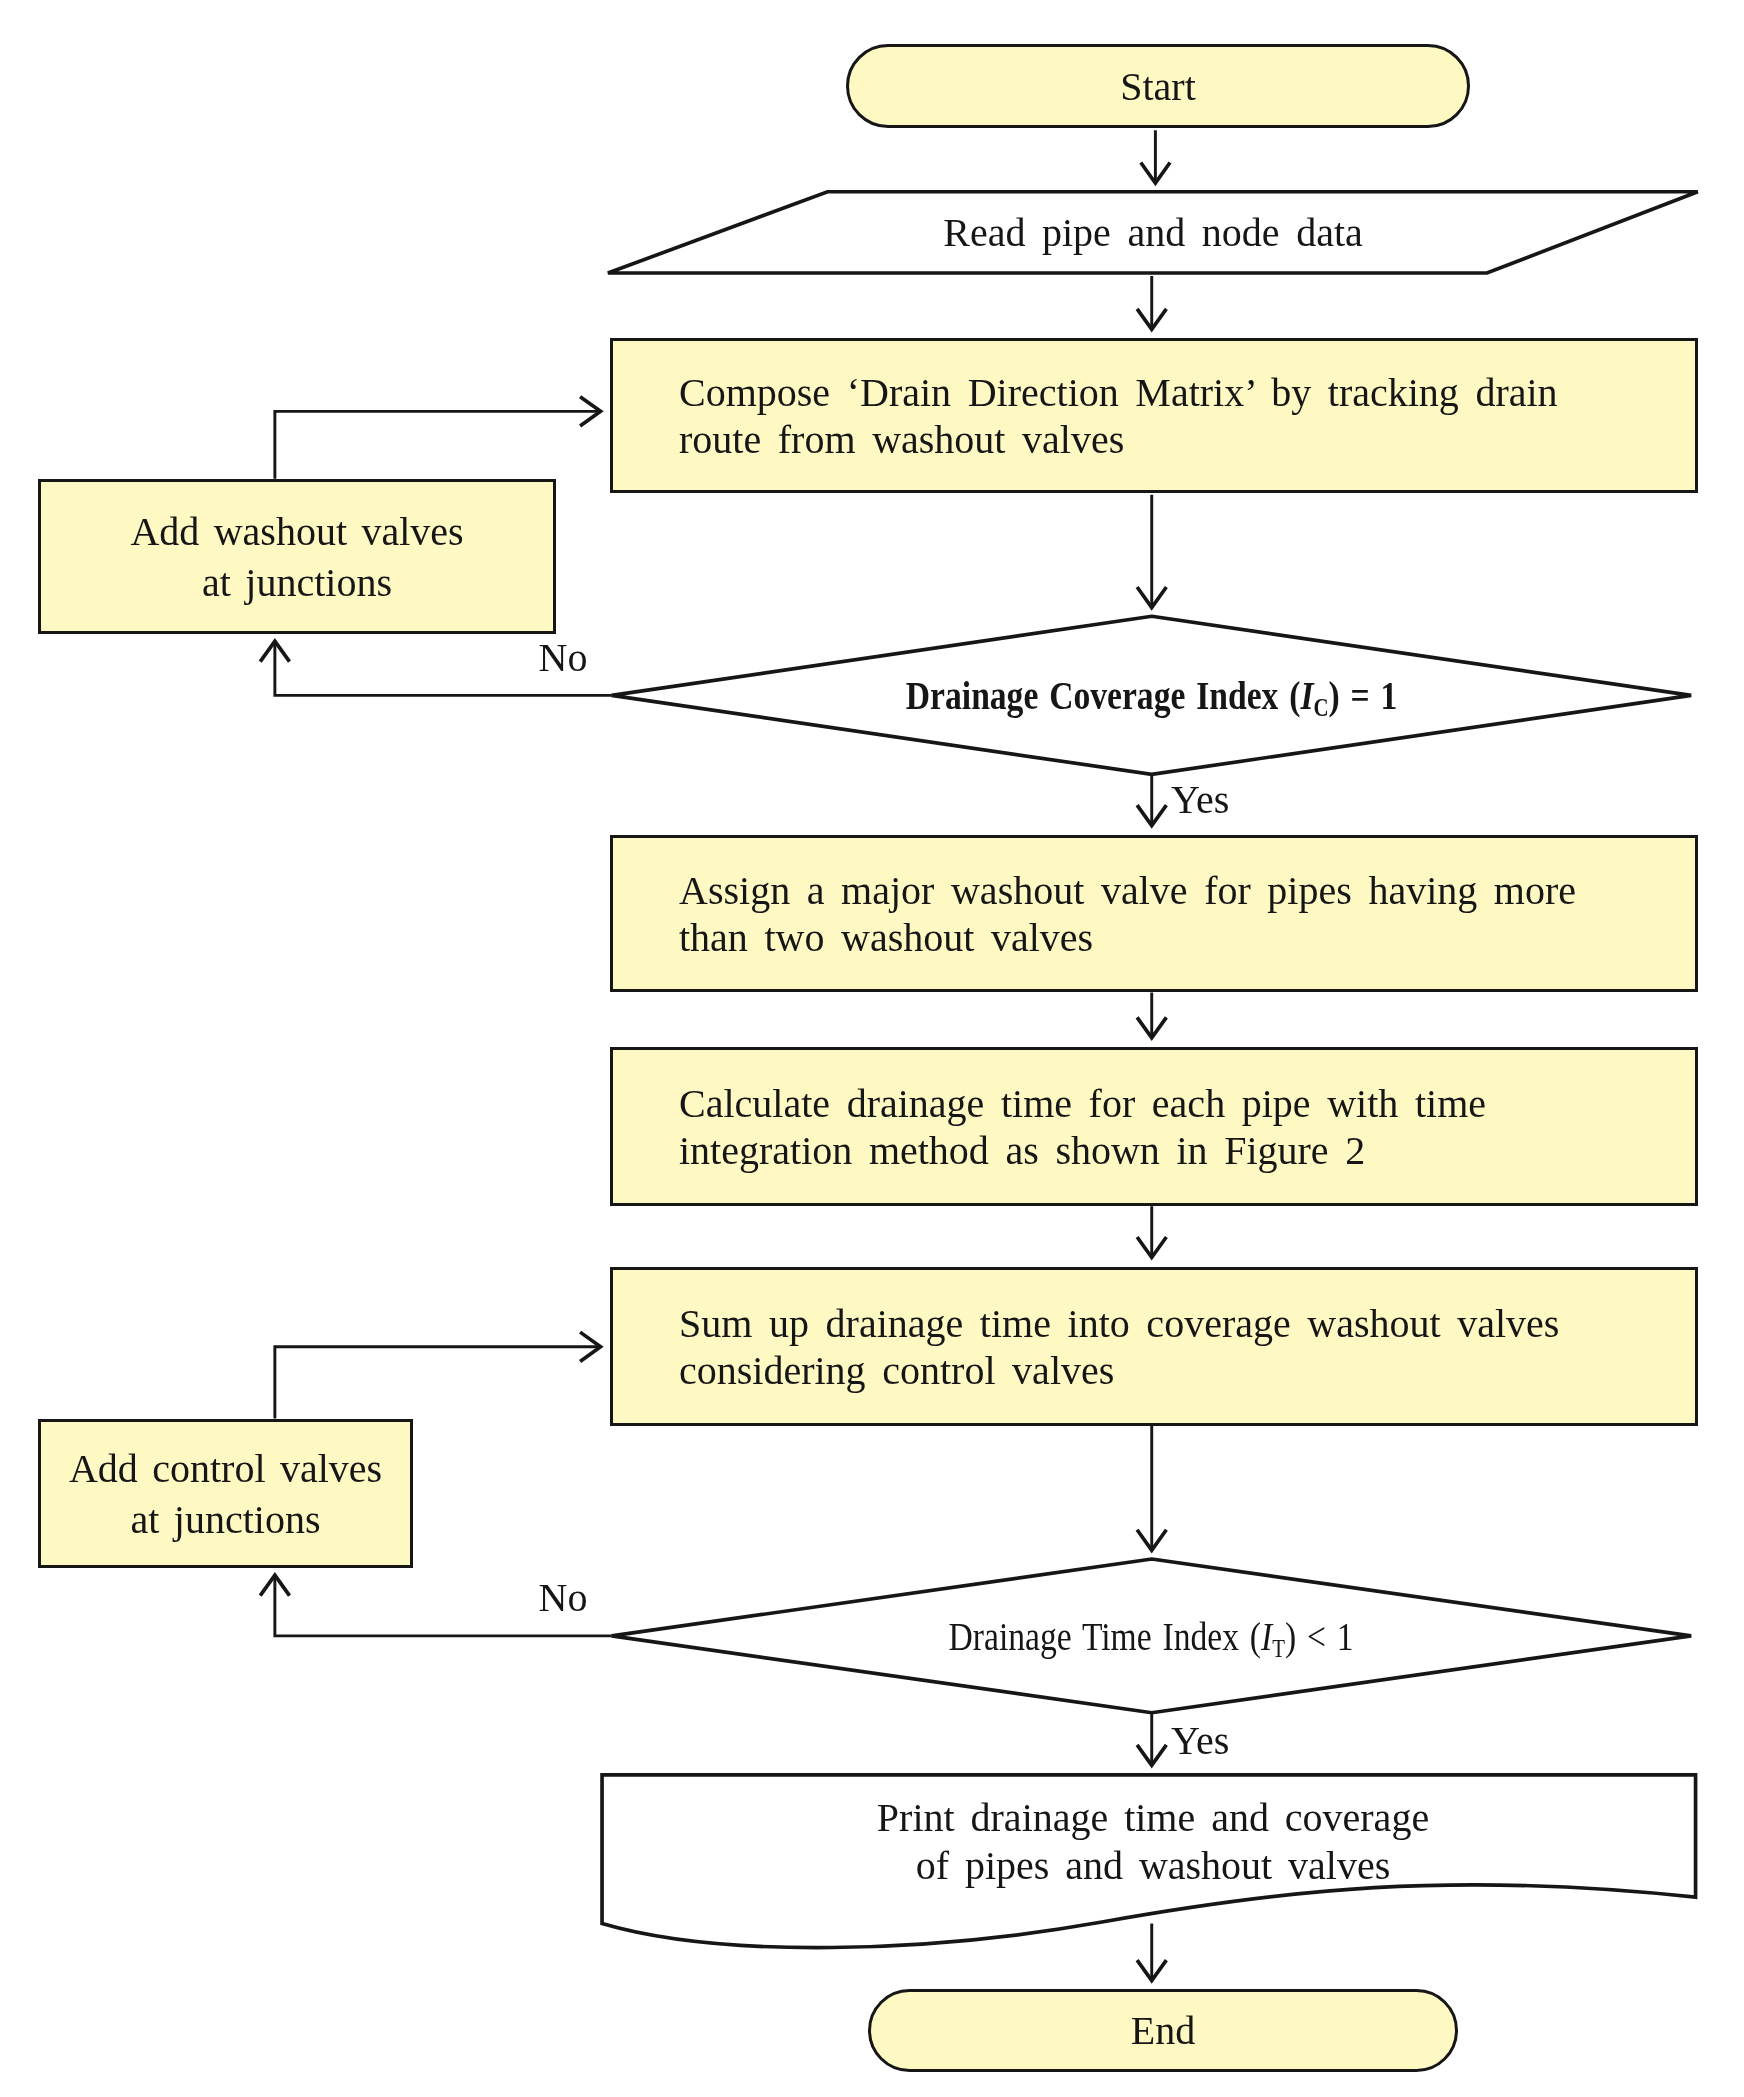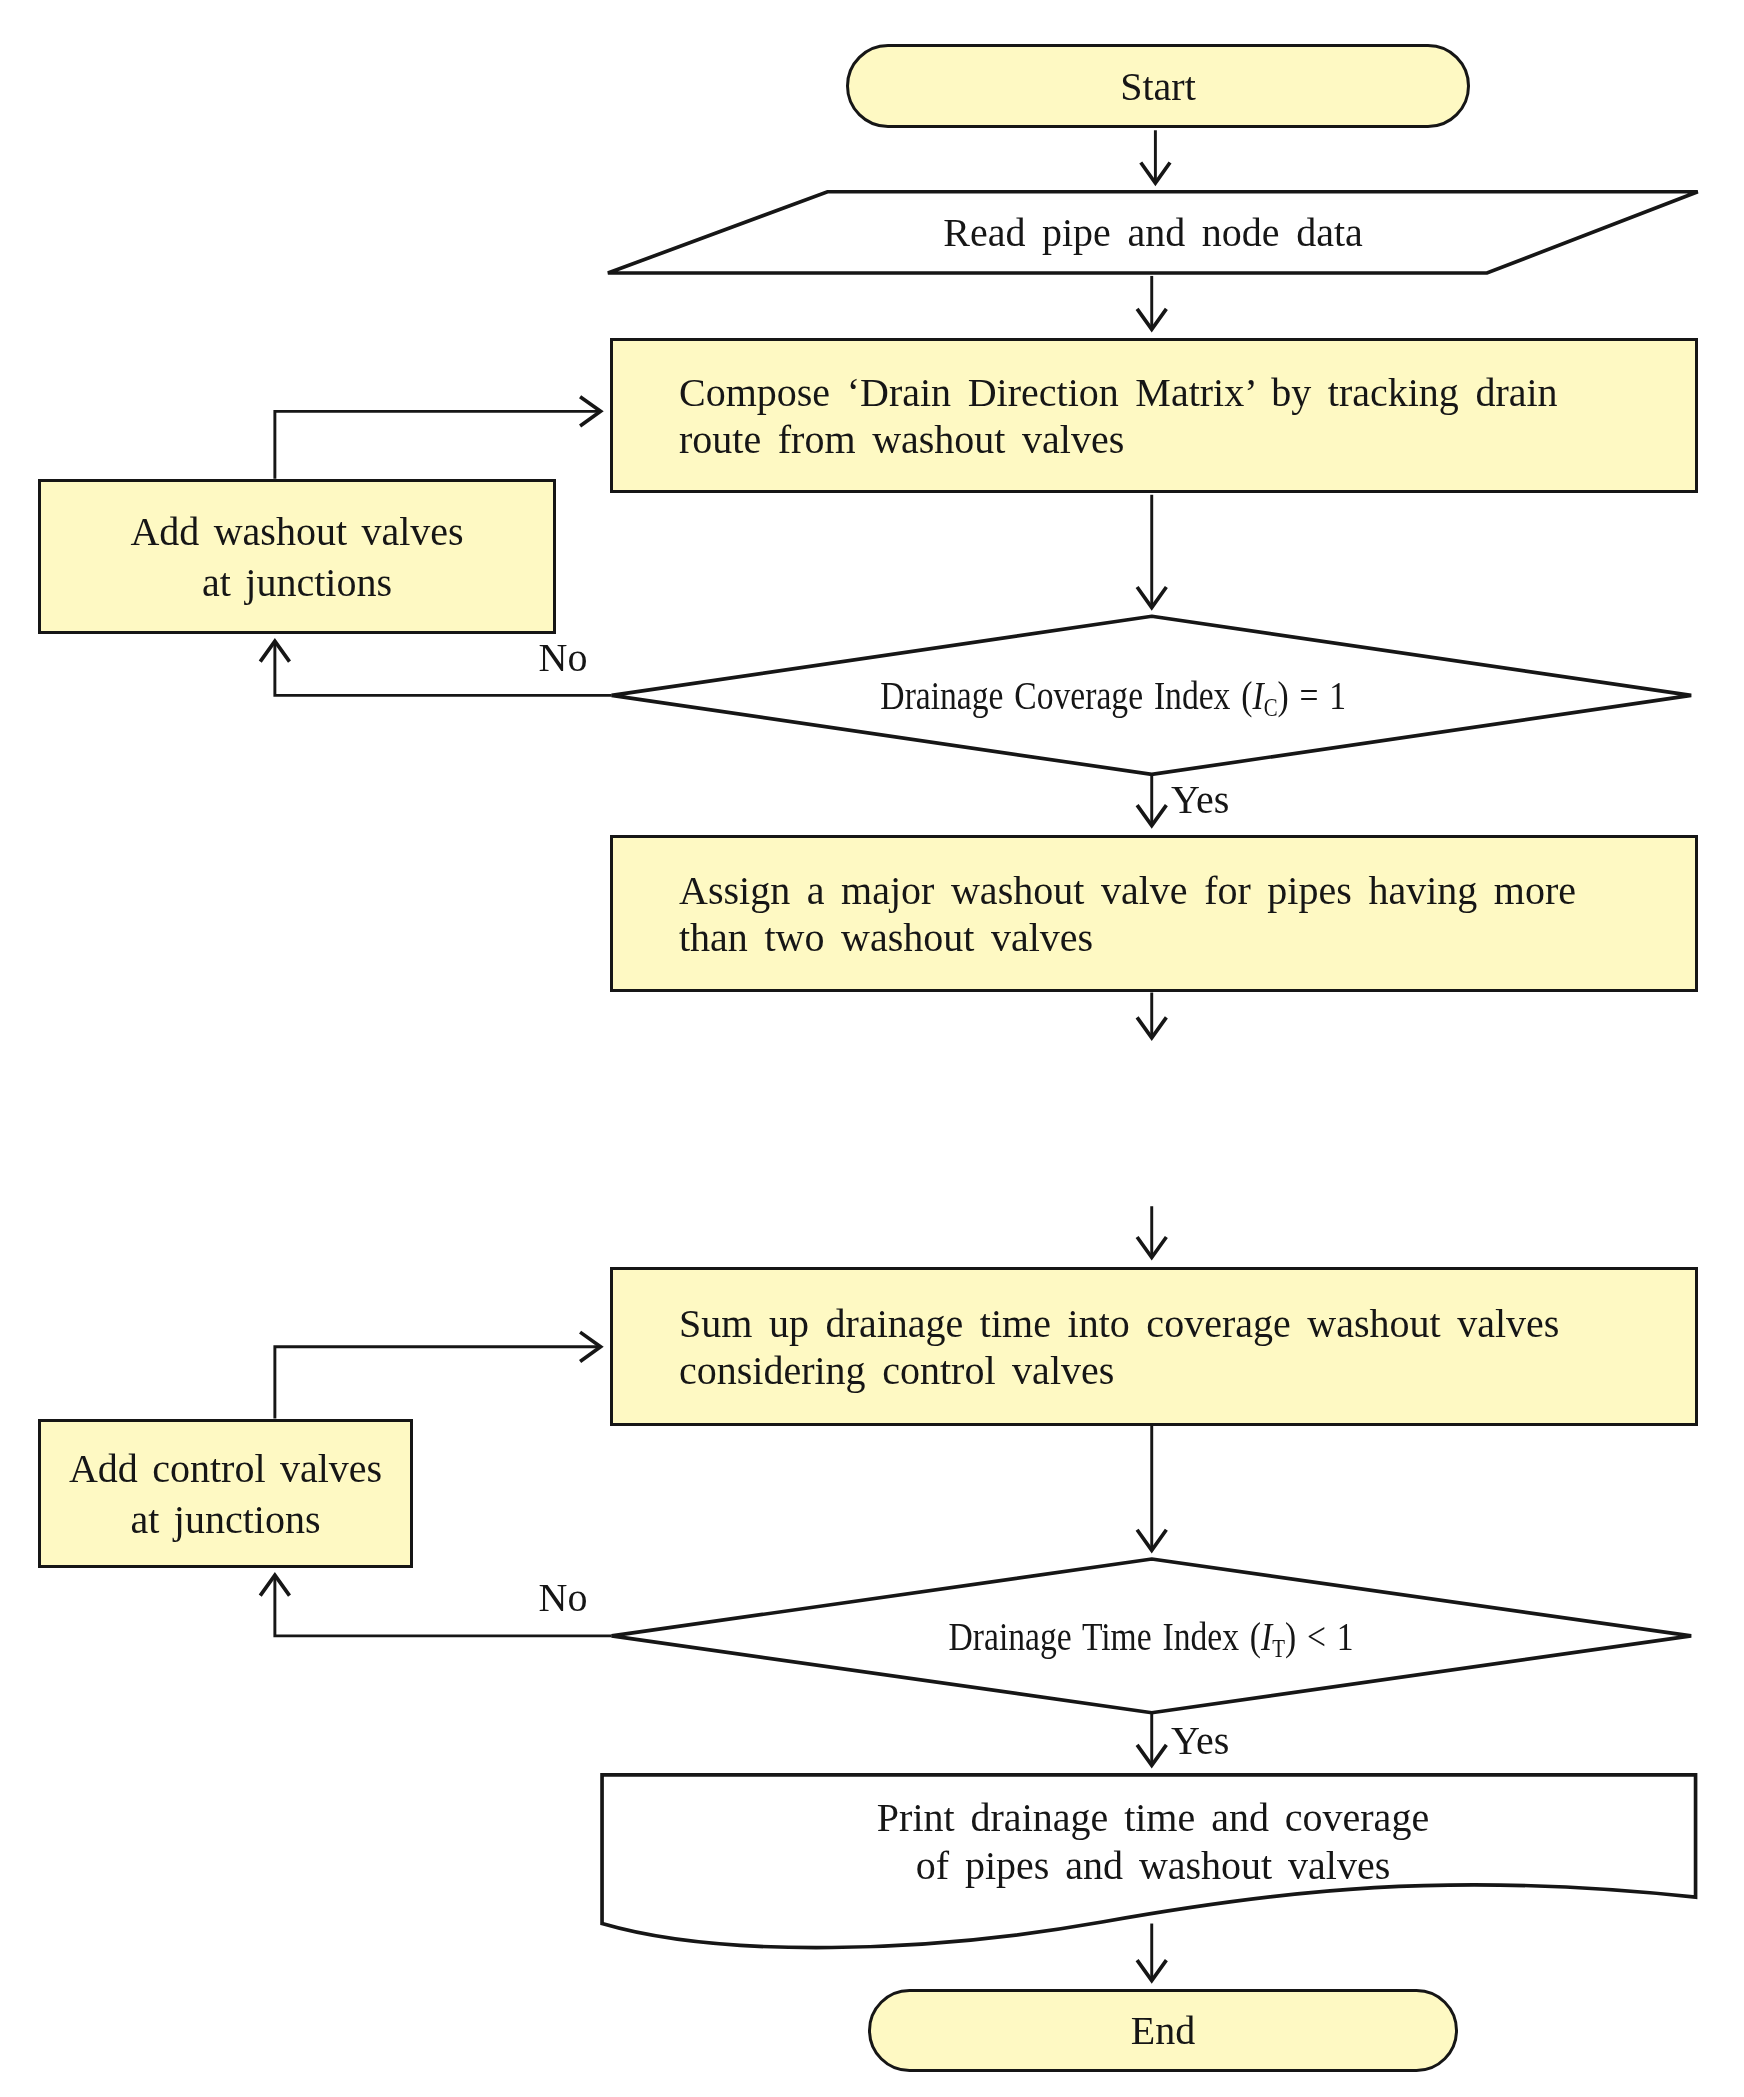--- a/index.html
+++ b/index.html
@@ -75,32 +75,36 @@
   <div class="node proc" style="left:610px;top:338px;width:1088px;height:155px;">
     <div class="tline">Compose ‘Drain Direction Matrix’ by tracking drain</div>
     <div class="tline">route from washout valves</div>
   </div>
 
   <div class="node sideBox" style="left:38px;top:479px;width:518px;height:155px;">
     <div class="tline">Add washout valves</div>
     <div class="tline">at junctions</div>
   </div>
 
-  <div class="lbl" style="left:584px;top:650px;width:1059px;height:91px;">
+  <div class="lbl" style="left:622px;top:650px;width:1059px;height:91px;font-weight:bold;">
     <span class="dmdText"><span>Drainage Coverage Index (</span><i>I</i><sub>C</sub><span>) = 1</span></span>
   </div>
 
   <div class="edgeLbl" style="left:512px;top:634px;width:102px;height:51px;justify-content:center;">No</div>
   <div class="edgeLbl" style="left:1171px;top:776px;width:146px;height:51px;">Yes</div>
 
   <div class="node proc" style="left:610px;top:835px;width:1088px;height:157px;">
     <div class="tline">Assign a major washout valve for pipes having more</div>
     <div class="tline">than two washout valves</div>
   </div>
 
+  <div class="node proc" style="left:610px;top:1047px;width:1088px;height:159px;">
+    <div class="tline">Calculate drainage time for each pipe with time</div>
+    <div class="tline">integration method as shown in Figure 2</div>
+  </div>
 
   <div class="node proc" style="left:610px;top:1267px;width:1088px;height:159px;">
     <div class="tline">Sum up drainage time into coverage washout valves</div>
     <div class="tline">considering control valves</div>
   </div>
 
   <div class="node sideBox" style="left:38px;top:1419px;width:375px;height:149px;">
     <div class="tline">Add control valves</div>
     <div class="tline">at junctions</div>
   </div>

